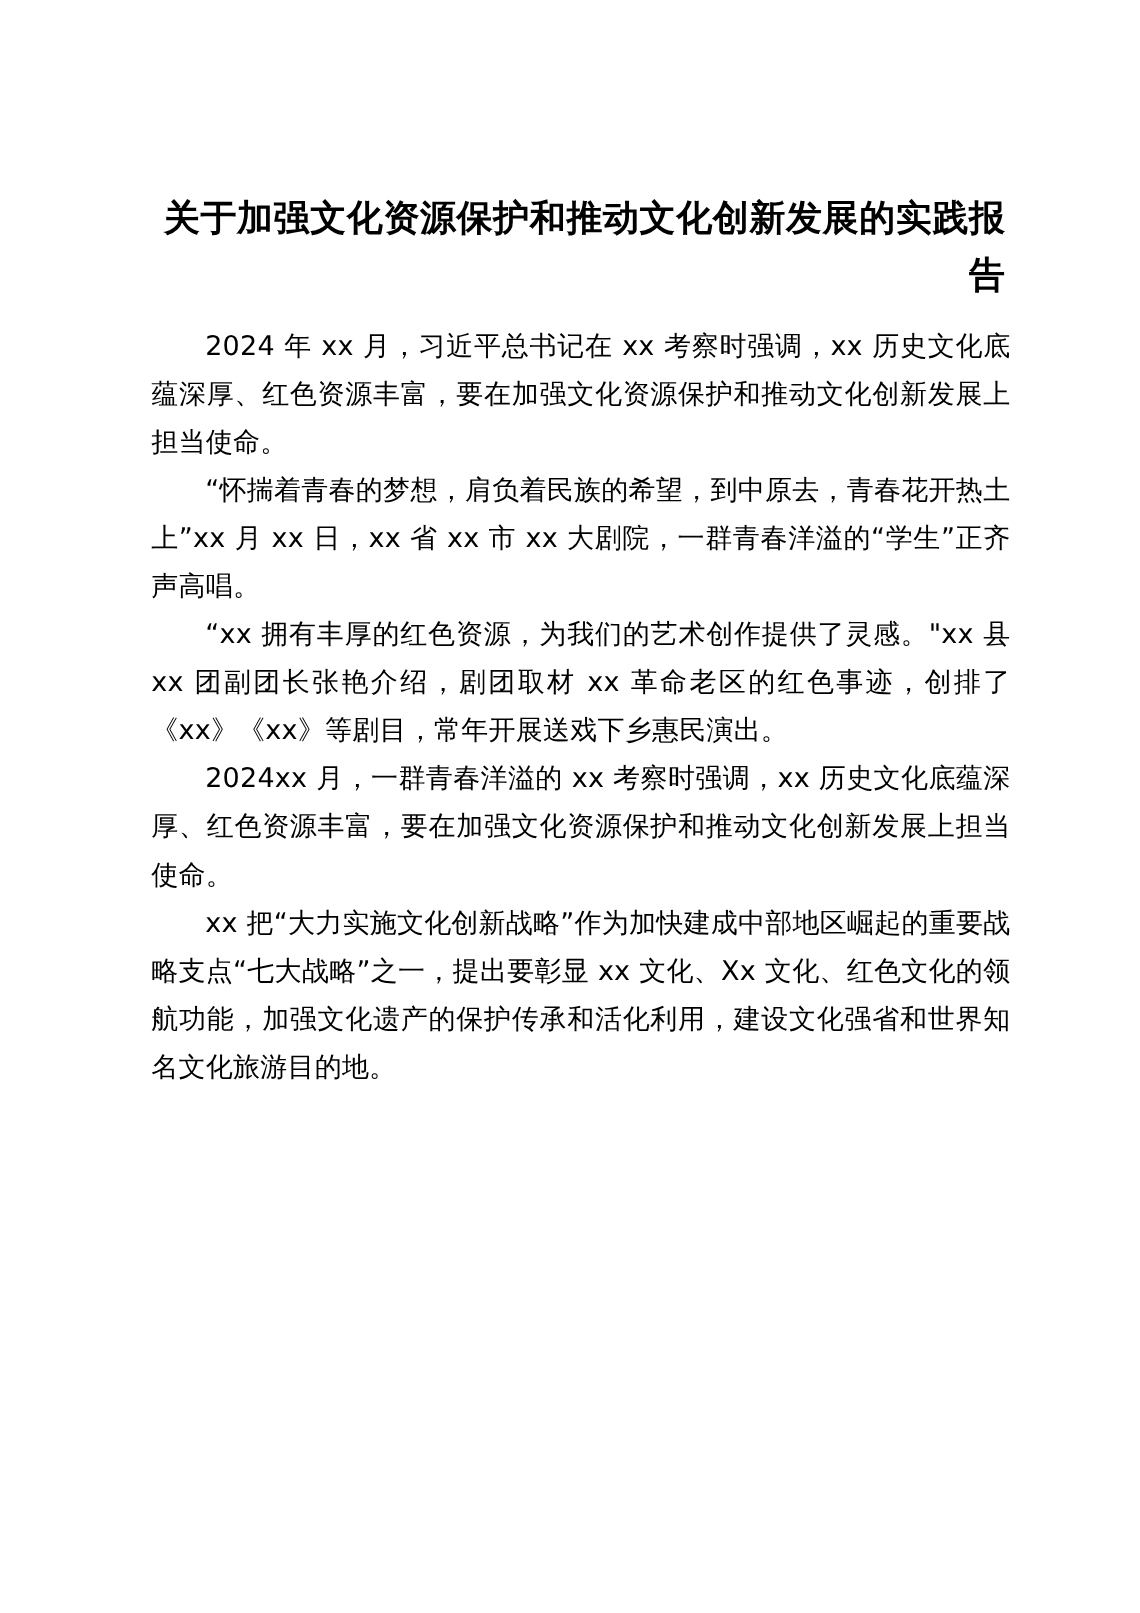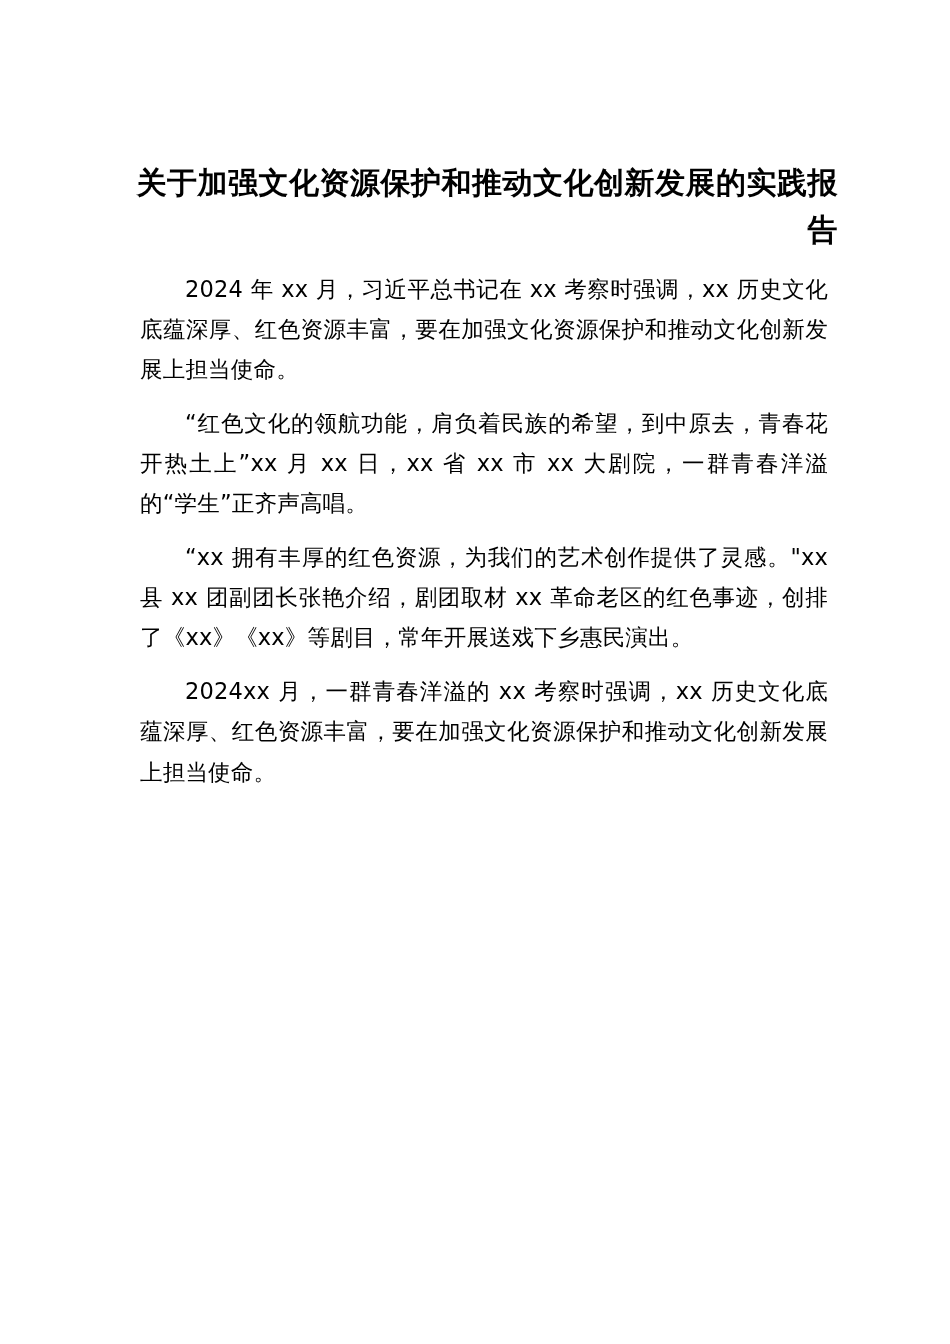--- a/index.html
+++ b/index.html
@@ -30,28 +30,29 @@
     margin: 0 0 16px 0;
     padding: 0 4px;
   }
   .doc-body {
     font-size: 22.5px;
     line-height: 1.78;
     text-align: justify;
     letter-spacing: 0.2px;
   }
   .doc-body p {
-    margin: 14px;
+    margin: 0;
     text-indent: 2em;
   }
 </style>
 </head>
 <body>
 
 <div class="page">
   <h1 class="doc-title">关于加强文化资源保护和推动文化创新发展的实践报告</h1>
   <div class="doc-body">
     <p>2024 年 xx 月，习近平总书记在 xx 考察时强调，xx 历史文化底蕴深厚、红色资源丰富，要在加强文化资源保护和推动文化创新发展上担当使命。</p>
-    <p>“红色文化的领航功能，肩负着民族的希望，到中原去，青春花开热土上”xx 月 xx 日，xx 省 xx 市 xx 大剧院，一群青春洋溢的“学生”正齐声高唱。</p>
+    <p>“怀揣着青春的梦想，肩负着民族的希望，到中原去，青春花开热土上”xx 月 xx 日，xx 省 xx 市 xx 大剧院，一群青春洋溢的“学生”正齐声高唱。</p>
     <p>“xx 拥有丰厚的红色资源，为我们的艺术创作提供了灵感。"xx 县 xx 团副团长张艳介绍，剧团取材 xx 革命老区的红色事迹，创排了《xx》《xx》等剧目，常年开展送戏下乡惠民演出。</p>
     <p>2024xx 月，一群青春洋溢的 xx 考察时强调，xx 历史文化底蕴深厚、红色资源丰富，要在加强文化资源保护和推动文化创新发展上担当使命。</p>
+    <p>xx 把“大力实施文化创新战略”作为加快建成中部地区崛起的重要战略支点“七大战略”之一，提出要彰显 xx 文化、Xx 文化、红色文化的领航功能，加强文化遗产的保护传承和活化利用，建设文化强省和世界知名文化旅游目的地。</p>
   </div>
 </div>
 
 </body></html>

